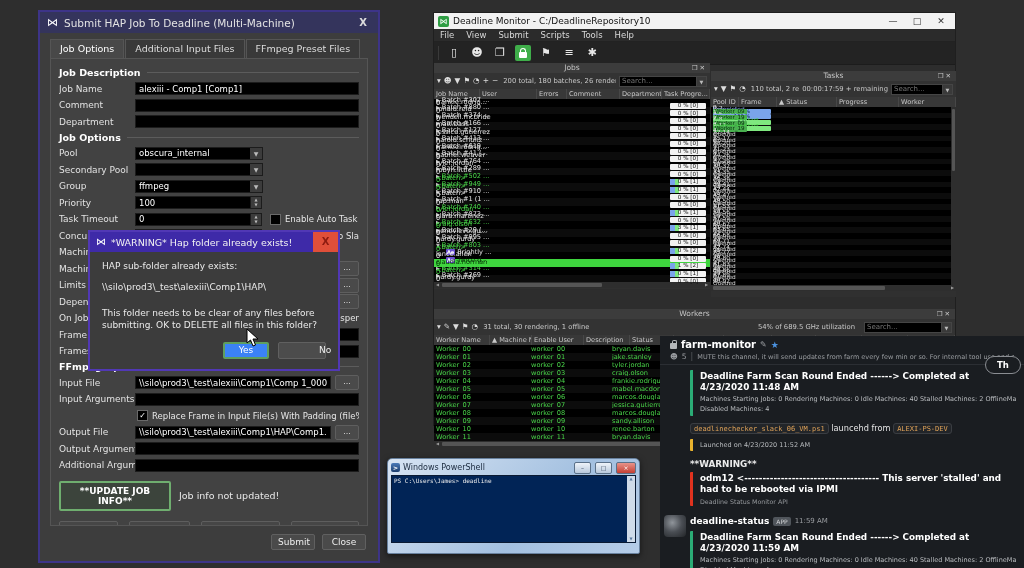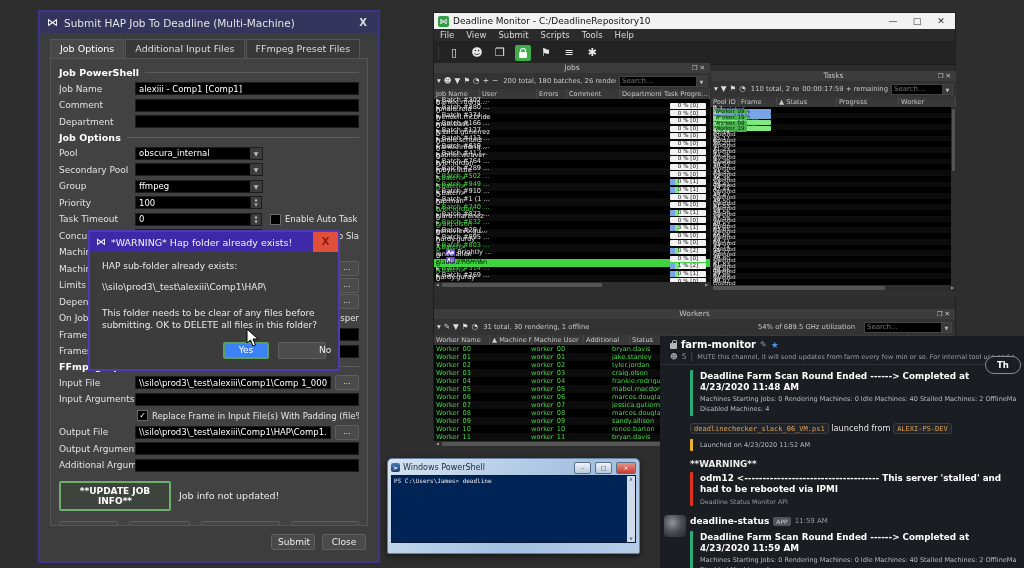--- a/index.html
+++ b/index.html
@@ -188,21 +188,21 @@
       <span class="t">Submit HAP Job To Deadline (Multi-Machine)</span>
       <span class="x">X</span>
     </div>
     <div class="sd-tabs">
         <div class="tab active">Job Options</div>
         <div class="tab">Additional Input Files</div>
         <div class="tab">FFmpeg Preset Files</div>
       </div>
     <div class="sd-body">
       <div class="sect">
-          <b>Job PowerShell</b>
+          <b>Job Description</b>
           <span class="hr"></span>
         </div>
       <div class="frow">
           <span class="flabel">Job Name</span>
         <input class="ftext" value="alexiii - Comp1 [Comp1]" style="">
         </div>
       <div class="frow">
           <span class="flabel">Comment</span>
         <input class="ftext" style="">
         </div>
@@ -1008,22 +1008,22 @@
           <span class="psummary">31 total, 30 rendering, 1 offline</span>
         <span class="premain" style="margin-left:auto;">54% of 689.5 GHz utilization</span>
         <span class="psearch" style="margin-left:6px;">
             <input placeholder="Search..." style="">
             <span class="dd">▼</span>
           </span>
       </div>
       <div class="thead wgrid">
           <span class="hcell">Worker Name</span>
           <span class="hcell">▲ Machine Name</span>
-          <span class="hcell">Machine User</span>
-          <span class="hcell">Additional</span>
+          <span class="hcell">Enable User</span>
+          <span class="hcell">Description</span>
           <span class="hcell">Status</span>
           <span class="hcell">Last Status Update</span>
           <span class="hcell">Offline Message</span>
           <span class="hcell">Comment</span>
           <span class="hcell">Assigned Pools</span>
           <span class="hcell">Assigned Groups</span>
           <span class="hcell">Dequeuing Mode</span>
         </div>
       <div class="tbody">
           <div class="trow wrow wgrid" style="display: grid;">

